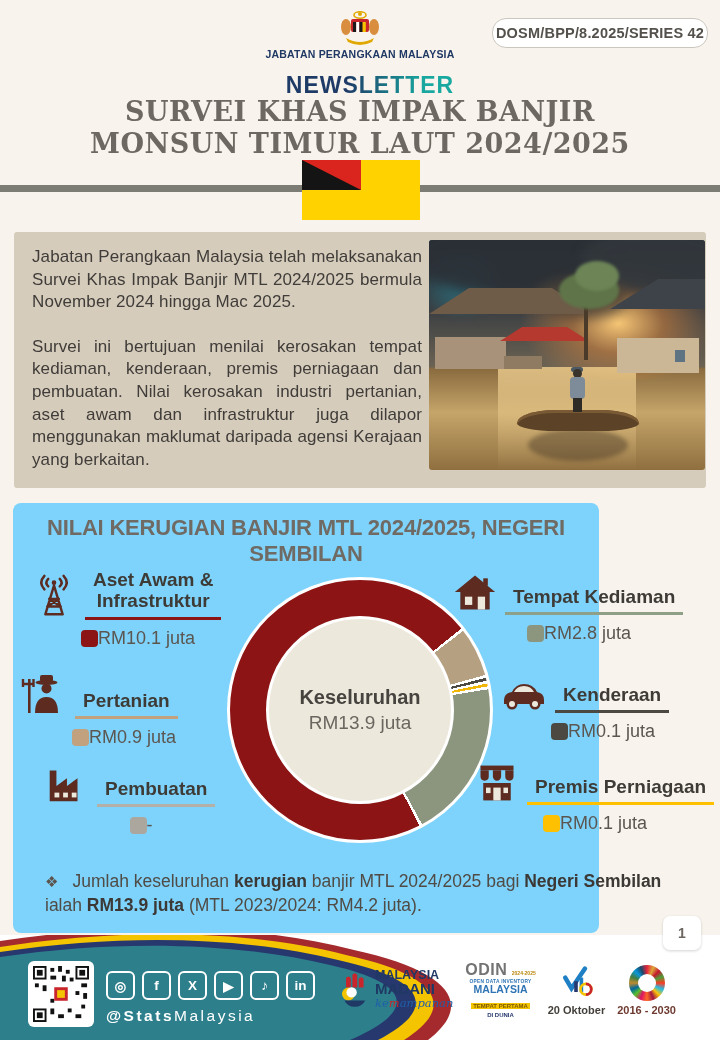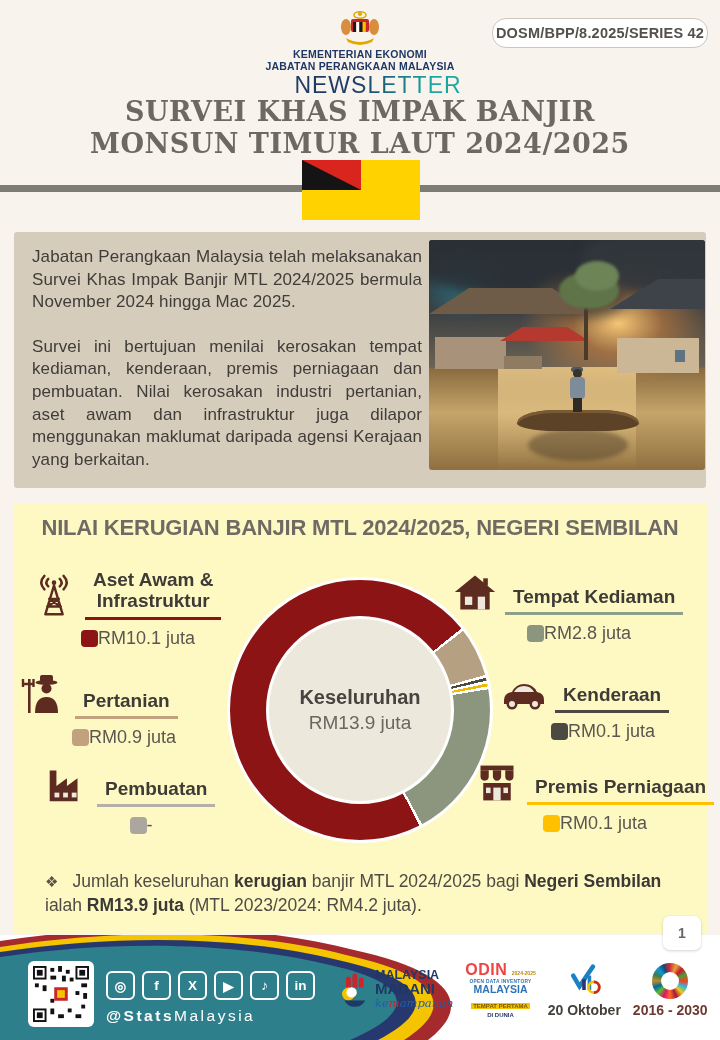--- a/index.html
+++ b/index.html
@@ -4,21 +4,21 @@
 <style>
   html,body{margin:0;padding:0;background:#ddd;}
   .page{position:relative;width:720px;height:1040px;background:#F8F4ED;overflow:hidden;
         font-family:"Liberation Sans",sans-serif;color:#403D3A;}
   .abs{position:absolute;}
 
   
   .crest{left:338px;top:10px;width:44px;height:36px;}
   .agency{left:210px;top:48px;width:300px;text-align:center;font-size:10.5px;font-weight:700;
           color:#1F3864;line-height:1.18;letter-spacing:.2px;}
-  .newsletter{left:228px;top:72px;width:300px;text-align:center;font-size:23px;font-weight:400;
+  .newsletter{left:220px;top:72px;width:300px;text-align:center;font-size:23px;font-weight:700;
           letter-spacing:1px;background:linear-gradient(90deg,#1E3A66 0%,#1E3A66 42%,#18A8A0 68%);
           -webkit-background-clip:text;background-clip:text;color:transparent;}
   .series-badge{left:492px;top:18px;width:214px;height:28px;background:#fff;border:1.5px solid #CBC7BF;
           border-radius:14px;display:flex;align-items:center;justify-content:center;
           font-size:14.5px;font-weight:700;color:#54504B;letter-spacing:.2px;}
 
   
   .main-title{left:0;top:96px;width:720px;text-align:center;font-family:"DejaVu Serif",serif;
           font-weight:700;font-size:27px;line-height:1.2;color:#6E6862;letter-spacing:.5px;}
   .divider{left:0;top:185px;width:720px;height:7px;background:#7D7C74;}
@@ -55,21 +55,21 @@
   .photo .boat{position:absolute;left:32%;top:74%;width:44%;height:9%;background:#5C4328;
          border-radius:50% 50% 50% 50%/100% 100% 60% 60%;box-shadow:inset 0 3px 0 #7A5A35;}
   .photo .person{position:absolute;left:51%;top:56%;width:15px;height:44px;}
   .photo .person .head{position:absolute;left:3px;top:0;width:9px;height:9px;border-radius:50%;background:#3A332C;}
   .photo .person .cap{position:absolute;left:1px;top:-2px;width:12px;height:5px;border-radius:3px;background:#4C5862;}
   .photo .person .body{position:absolute;left:0;top:8px;width:15px;height:22px;border-radius:4px;background:#7E8B99;}
   .photo .person .legs{position:absolute;left:3px;top:29px;width:9px;height:14px;background:#2E2A26;}
   .photo .refl{position:absolute;filter:blur(2px);opacity:.45;}
 
   
-  .chart-section{left:13px;top:503px;width:694px;height:430px;background:#fef9c3;border-radius:0;}
+  .chart-section{left:13px;top:503px;width:586px;height:430px;background:#7dd3fc;border-radius:8px;}
   .chart-title{position:absolute;left:0;top:12px;width:100%;text-align:center;font-size:22px;
          font-weight:700;color:#6F6A63;letter-spacing:-.2px;}
   .donut{position:absolute;left:214px;top:74px;width:266px;height:266px;border-radius:50%;
          border:3px solid #fff;box-sizing:border-box;}
   .donut::before{content:"";position:absolute;inset:36px;border-radius:50%;background:#ECE8DC;
          border:3px solid #fff;box-sizing:border-box;}
   .donut-center{position:absolute;left:214px;top:74px;width:266px;height:266px;display:flex;
          flex-direction:column;align-items:center;justify-content:center;z-index:2;}
   .donut-center .lab{font-size:20px;font-weight:700;color:#474440;}
   .donut-center .val{font-size:19px;color:#6B6660;margin-top:3px;}
@@ -113,28 +113,28 @@
   .asean .swirl .sq{position:absolute;left:19px;top:19px;width:7px;height:7px;background:#F5C400;z-index:1;}
   .asean .t1{font-size:19px;font-weight:800;color:#27386E;letter-spacing:.5px;line-height:.95;}
   .asean .t2{font-size:9.5px;font-weight:800;color:#C8252C;letter-spacing:.4px;}
   .asean .t3{font-size:4.6px;font-weight:700;color:#C8252C;letter-spacing:.3px;}
   .madani{display:flex;align-items:center;gap:5px;}
   .madani .txt .m1{font-size:12.5px;font-weight:800;color:#1F3864;line-height:1;}
   .madani .txt .m2{font-size:15px;font-weight:800;color:#1F3864;line-height:1;}
   .madani .script{font-family:"DejaVu Serif",serif;font-style:italic;font-size:11.5px;color:#1F5FA8;line-height:1.3;}
   .madani .script .red{color:#C8252C;}
   .odin{text-align:center;line-height:1.05;}
-  .odin .o1{font-size:16px;font-weight:800;color:#ef4444;letter-spacing:.5px;}
+  .odin .o1{font-size:16px;font-weight:800;color:#737373;letter-spacing:.5px;}
   .odin .oy{font-size:5px;font-weight:700;color:#B8860B;}
   .odin .o2{font-size:4.8px;font-weight:700;color:#2E74B5;letter-spacing:.3px;}
   .odin .o3{font-size:10.5px;font-weight:800;color:#2E74B5;}
   .odin .o4{font-size:6px;font-weight:800;color:#7A5800;background:#F5C400;padding:0 2px;display:inline-block;}
   .odin .o5{font-size:6px;font-weight:800;color:#27386E;}
   .minilogo{display:flex;flex-direction:column;align-items:center;gap:3px;}
-  .minilogo .cap{font-size:14px;font-weight:700;color:#44403C;}
+  .minilogo .cap{font-size:11px;font-weight:700;color:#44403C;}
   .sdgwheel{width:36px;height:36px;border-radius:50%;position:relative;
        background:conic-gradient(#E5243B,#DDA63A,#C5192D,#4C9F38,#FF3A21,#26BDE2,#FCC30B,#A21942,#FD6925,#DD1367,#56C02B,#00689D,#BF8B2E,#3F7E44,#0A97D9,#19486A,#E5243B);}
   .sdgwheel::after{content:"";position:absolute;inset:9px;border-radius:50%;background:#fff;}
   .sdg .cap{color:#6E3A30;}
 </style>
 </head>
 <body>
 
 <div class="page">
 
@@ -144,21 +144,20 @@
     <rect x="13" y="9" width="18" height="13" rx="2" fill="#C8252C"></rect>
     <rect x="15" y="12" width="3.2" height="10" fill="#1A1A1A"></rect>
     <rect x="18.2" y="12" width="3.2" height="10" fill="#fff"></rect>
     <rect x="21.4" y="12" width="3.2" height="10" fill="#1A1A1A"></rect>
     <rect x="24.6" y="12" width="3.2" height="10" fill="#F5C400"></rect>
     <ellipse cx="8" cy="17" rx="5" ry="8" fill="#D98E3F"></ellipse>
     <ellipse cx="36" cy="17" rx="5" ry="8" fill="#D98E3F"></ellipse>
     <path d="M8 28 q14 8 28 0 l-2 4 q-12 6 -24 0 z" fill="#E0A800"></path>
   </svg>
   <div class="abs agency">
-    <div>KEMENTERIAN EKONOMI</div>
     <div>JABATAN PERANGKAAN MALAYSIA</div>
   </div>
   <div class="abs newsletter">NEWSLETTER</div>
   <div class="abs series-badge">DOSM/BPP/8.2025/SERIES 42</div>
 
   <div class="abs main-title">
     <div>SURVEI KHAS IMPAK BANJIR</div>
     <div>MONSUN TIMUR LAUT 2024/2025</div>
   </div>
   <div class="abs divider"></div>

